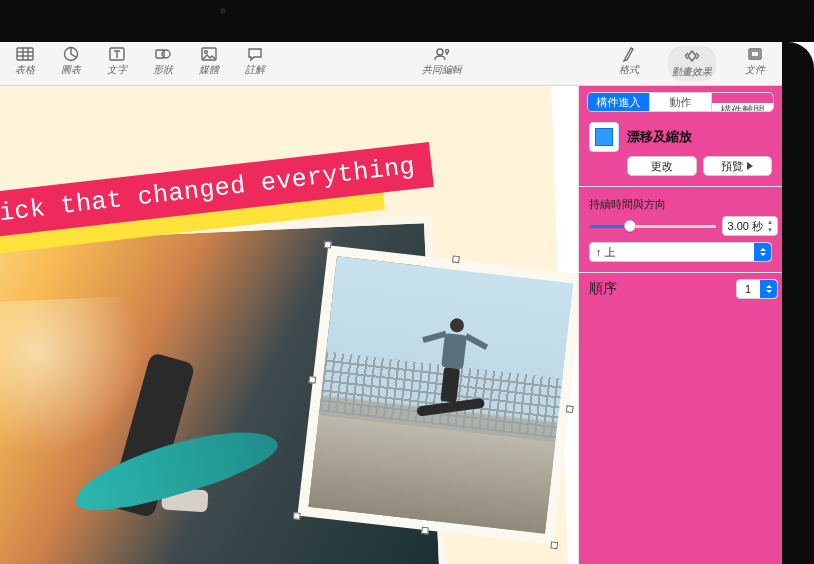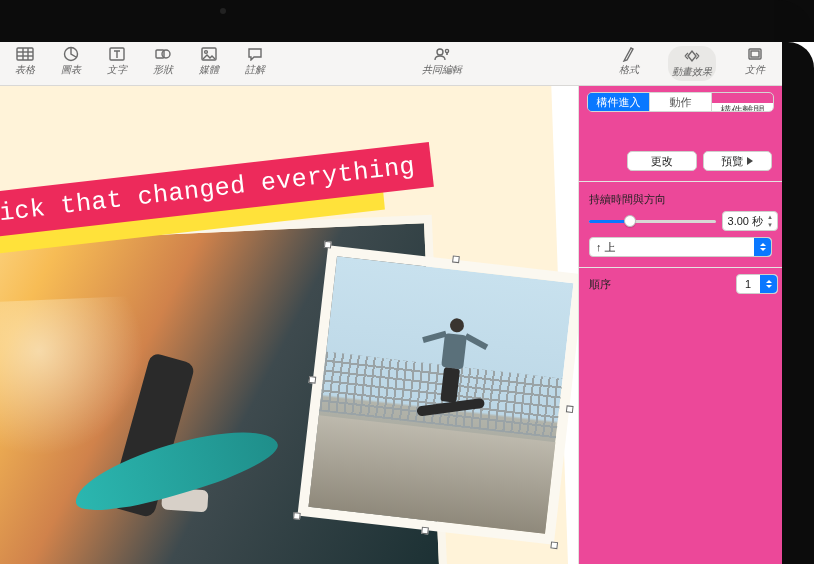--- a/index.html
+++ b/index.html
@@ -48,39 +48,39 @@
     .h-ml{left:-4px;top:calc(50% - 4px)} .h-mr{right:-4px;top:calc(50% - 4px)}
     .inspector{width:204px;background:#ec4899;border-left:1px solid #e2e1df;display:flex;flex-direction:column;font-size:12px;color:#222;}
     .seg{display:flex;margin:6px 8px 4px;border:1px solid #d6d5d3;border-radius:5px;overflow:hidden;height:20px;}
     .seg button{flex:1;border:none;background:#fff;font-size:11px;color:#555;border-right:1px solid #d6d5d3;cursor:default;}
     .seg button:last-child{border-right:none;margin-top:10px;}
     .seg button.on{background:#0a78ff;color:#fff;}
     .effect-row{display:flex;align-items:center;gap:8px;padding:6px 10px 2px;}
     .swatch{width:30px;height:30px;border-radius:4px;border:1px solid #c9d8ff;display:flex;align-items:center;justify-content:center;background:#fff;}
     .swatch-inner{width:18px;height:18px;background:#2e9cff;border:1px solid #0f6fe0;}
     .effect-name{font-size:13px;font-weight:600;color:#111;}
-    .btn-row{display:flex;gap:6px;padding:2px 10px 8px 48px;margin-top:33px;}
+    .btn-row{display:flex;gap:6px;padding:2px 10px 8px 48px;}
     .pill{flex:1;height:20px;border:1px solid #cfcecc;border-radius:5px;background:#fff;font-size:11px;display:flex;align-items:center;justify-content:center;gap:4px;}
     .play-tri{width:0;height:0;border-left:6px solid #444;border-top:4px solid transparent;border-bottom:4px solid transparent;}
     .sec-label{font-size:11px;color:#222;padding:8px 10px 4px;}
     .slider-row{display:flex;align-items:center;gap:6px;padding:0 4px 6px 10px;}
     .slider{position:relative;flex:1;height:16px;}
     .slider-track{position:absolute;left:0;right:0;top:7px;height:3px;background:#d8d7d5;border-radius:2px;}
     .slider-fill{position:absolute;left:0;top:7px;height:3px;background:#0a78ff;border-radius:2px;width:32%;}
     .slider-thumb{position:absolute;top:2px;left:32%;width:12px;height:12px;border-radius:50%;background:#fff;border:1px solid #bbb;box-shadow:0 1px 1px rgba(0,0,0,.15);transform:translateX(-50%);}
     .num-input{width:56px;height:20px;border:1px solid #cfcecc;border-radius:4px;display:flex;align-items:center;justify-content:flex-end;padding:0 2px 0 4px;font-size:11px;background:#fff;}
     .stepper{display:flex;flex-direction:column;margin-left:2px;}
     .stepper .st{width:10px;height:8px;font-size:7px;line-height:7px;text-align:center;color:#666;}
     .select-row{padding:0 10px 8px 10px;}
     .mac-select{height:20px;border:1px solid #cfcecc;border-radius:4px;background:#fff;display:flex;align-items:center;padding:0 0 0 6px;font-size:11px;position:relative;}
     .mac-select .arrow{position:absolute;right:0;top:0;bottom:0;width:17px;background:#0a78ff;border-radius:0 4px 4px 0;display:flex;flex-direction:column;align-items:center;justify-content:center;}
     .mac-select .arrow::before{content:"";border-left:3px solid transparent;border-right:3px solid transparent;border-bottom:3px solid #fff;margin-bottom:2px;}
     .mac-select .arrow::after{content:"";border-left:3px solid transparent;border-right:3px solid transparent;border-top:3px solid #fff;}
     .order-row{display:flex;align-items:center;padding:4px 4px 6px 10px;gap:6px;}
-    .order-row .label{flex:1;font-size:11px;}
+    .order-row .label{flex:1;font-size:14px;}
     .divider{height:1px;background:#e5e4e2;margin:2px 0;}
   </style>
 </head>
 <body>
 
 <div class="device-frame">
   <div class="bezel-top">
     <div class="camera"></div>
   </div>
   <div class="bezel-right"></div>
@@ -226,20 +226,26 @@
           <div class="sel-handle h-br"></div>
         </div>
       </div>
 
       <div class="inspector">
         <div class="seg">
           <button class="on">構件進入</button>
           <button>動作</button>
           <button>構件離開</button>
         </div>
+        <div class="effect-row">
+          <div class="swatch">
+              <div class="swatch-inner"></div>
+            </div>
+          <div class="effect-name">漂移及縮放</div>
+        </div>
         <div class="btn-row">
           <div class="pill">
               <span>更改</span>
             </div>
           <div class="pill">
               <span>預覽</span>
               <span class="play-tri"></span>
             </div>
         </div>
         <div class="divider"></div>

